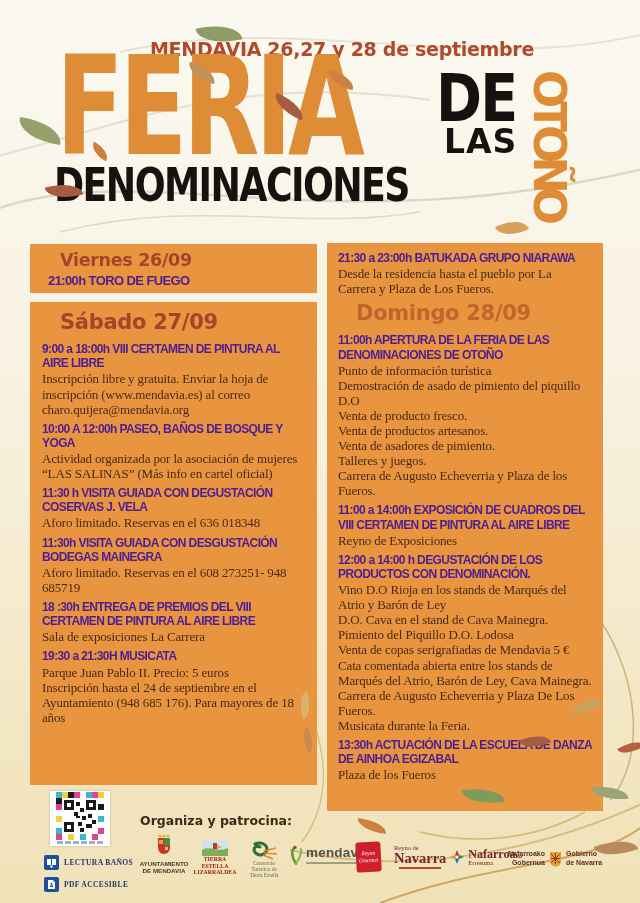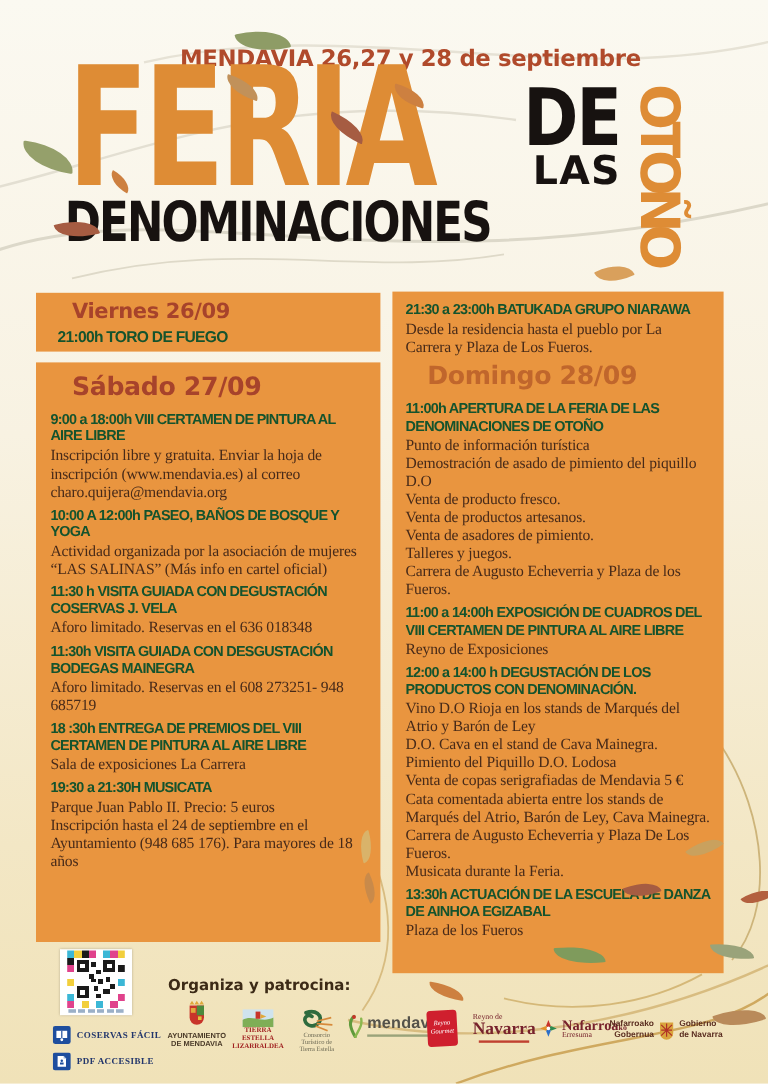--- a/index.html
+++ b/index.html
@@ -53,21 +53,21 @@
   .panel-right{left:327px;top:243px;width:276px;height:568px;padding:8px 11px 8px 11px;}
   .day-heading{
     font-family:"DejaVu Sans",sans-serif;font-weight:bold;font-size:21px;line-height:1.15;
     color:#a7432b;padding-left:18px;margin:2px 0 8px 0;letter-spacing:-.3px;
   }
   .day-heading.small{font-size:17.5px;margin:2px 0 3px 0;}
   .day-heading.orange{color:#c0662c;margin-top:4px;}
   .event{margin-bottom:5px;}
   .event-title{
     font-weight:bold;font-size:12px;line-height:1.18;letter-spacing:-.6px;
-    color:#14532d;margin-bottom:1px;
+    color:#4c1d95;margin-bottom:1px;
   }
   .event-detail{
     font-family:"Liberation Serif",serif;font-size:13px;line-height:1.16;
     letter-spacing:-.15px;color:#472a19;
   }
   .viernes-event{padding-left:6px;font-size:13px;}
   
   .footer-item{position:absolute;z-index:4;}
   .qr-card{
     left:50px;top:791px;width:60px;height:55px;background:#fff;
@@ -257,21 +257,21 @@
   <div class="qr-caption"></div>
 </div>
 
 <div class="footer-item badge" style="top:855px;">
   <svg width="15" height="15">
     <rect width="15" height="15" rx="2" fill="#1e4e9e"></rect>
     <rect x="3" y="4" width="9" height="6" fill="#ffffff"></rect>
     <line x1="7.5" y1="4" x2="7.5" y2="10" stroke="#1e4e9e" stroke-width="1"></line>
     <circle cx="7.5" cy="11.5" r="1.2" fill="#ffffff"></circle>
   </svg>
-  <span class="badge-label">COSERVAS FÁCIL</span>
+  <span class="badge-label">LECTURA BAÑOS</span>
 </div>
 <div class="footer-item badge" style="top:877px;">
   <svg width="15" height="15">
     <rect width="15" height="15" rx="2" fill="#1e4e9e"></rect>
     <polygon points="4,3 9,3 11,5 11,12 4,12" fill="#ffffff"></polygon>
     <polygon points="9,3 9,5 11,5" fill="#9db4d8"></polygon>
     <circle cx="7.5" cy="7" r="1" fill="#1e4e9e"></circle>
     <path d="M6,10 L9,10 L9,8.5 L6,8.5 Z" fill="#1e4e9e"></path>
   </svg>
   <span class="badge-label">PDF ACCESIBLE</span>

